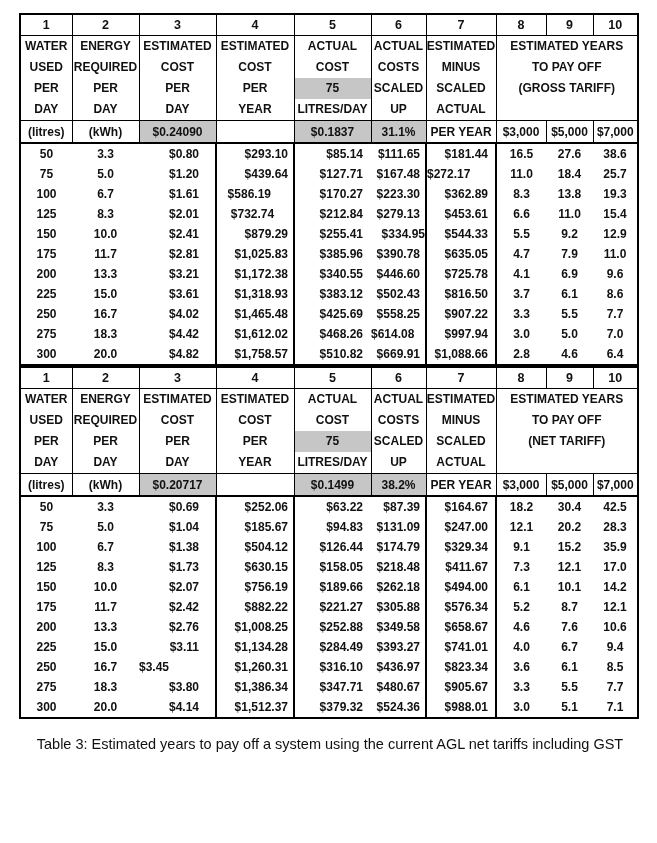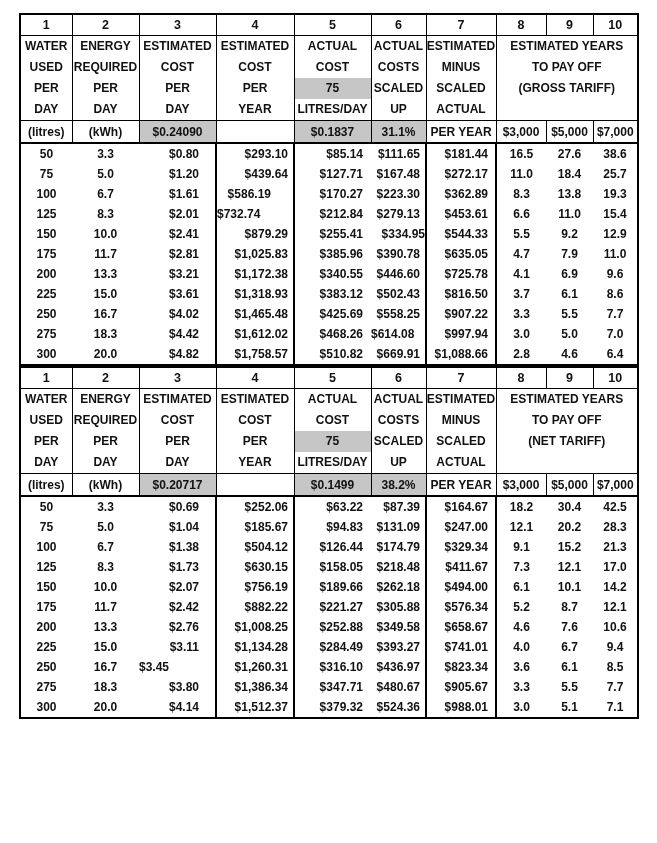--- a/index.html
+++ b/index.html
@@ -131,42 +131,42 @@
           <td style="text-align: center;">27.6</td>
           <td style="text-align: center;">38.6</td>
         </tr>
         <tr>
           <td style="text-align: center;">75</td>
           <td style="text-align: center;">5.0</td>
           <td class="sep" style="text-align: right; padding-right: 16px;">$1.20</td>
           <td class="sep" style="text-align: right; padding-right: 5px;">$439.64</td>
           <td style="text-align: right; padding-right: 8px;">$127.71</td>
           <td class="sep" style="text-align: right; padding-right: 5px;">$167.48</td>
-          <td class="sep" style="text-align: right; padding-right: 7px;">$272.17</td>
+          <td class="sep" style="text-align: left; padding-right: 7px;">$272.17</td>
           <td style="text-align: center;">11.0</td>
           <td style="text-align: center;">18.4</td>
           <td style="text-align: center;">25.7</td>
         </tr>
         <tr>
           <td style="text-align: center;">100</td>
           <td style="text-align: center;">6.7</td>
           <td class="sep" style="text-align: right; padding-right: 16px;">$1.61</td>
           <td class="sep" style="text-align: right; padding-right: 22px;">$586.19</td>
           <td style="text-align: right; padding-right: 8px;">$170.27</td>
           <td class="sep" style="text-align: right; padding-right: 5px;">$223.30</td>
           <td class="sep" style="text-align: right; padding-right: 7px;">$362.89</td>
           <td style="text-align: center;">8.3</td>
           <td style="text-align: center;">13.8</td>
           <td style="text-align: center;">19.3</td>
         </tr>
         <tr>
           <td style="text-align: center;">125</td>
           <td style="text-align: center;">8.3</td>
           <td class="sep" style="text-align: right; padding-right: 16px;">$2.01</td>
-          <td class="sep" style="text-align: left; padding-right: 5px; margin-top: 28px;">$732.74</td>
+          <td class="sep" style="text-align: center; padding-right: 5px; margin-top: 28px;">$732.74</td>
           <td style="text-align: right; padding-right: 8px;">$212.84</td>
           <td class="sep" style="text-align: right; padding-right: 5px;">$279.13</td>
           <td class="sep" style="text-align: right; padding-right: 7px;">$453.61</td>
           <td style="text-align: center;">6.6</td>
           <td style="text-align: center;">11.0</td>
           <td style="text-align: center;">15.4</td>
         </tr>
         <tr>
           <td style="text-align: center;">150</td>
           <td style="text-align: center;">10.0</td>
@@ -371,21 +371,21 @@
         <tr>
           <td style="text-align: center;">100</td>
           <td style="text-align: center;">6.7</td>
           <td class="sep" style="text-align: right; padding-right: 16px;">$1.38</td>
           <td class="sep" style="text-align: right; padding-right: 5px;">$504.12</td>
           <td style="text-align: right; padding-right: 8px;">$126.44</td>
           <td class="sep" style="text-align: right; padding-right: 5px;">$174.79</td>
           <td class="sep" style="text-align: right; padding-right: 7px;">$329.34</td>
           <td style="text-align: center;">9.1</td>
           <td style="text-align: center;">15.2</td>
-          <td style="text-align: center;">21.3</td>
+          <td style="text-align: center;">35.9</td>
         </tr>
         <tr>
           <td style="text-align: center;">125</td>
           <td style="text-align: center;">8.3</td>
           <td class="sep" style="text-align: right; padding-right: 16px;">$1.73</td>
           <td class="sep" style="text-align: right; padding-right: 5px;">$630.15</td>
           <td style="text-align: right; padding-right: 8px;">$158.05</td>
           <td class="sep" style="text-align: right; padding-right: 5px;">$218.48</td>
           <td class="sep" style="text-align: right; padding-right: 7px;">$411.67</td>
           <td style="text-align: center;">7.3</td>
@@ -472,13 +472,14 @@
           <td style="text-align: right; padding-right: 8px;">$379.32</td>
           <td class="sep" style="text-align: right; padding-right: 5px;">$524.36</td>
           <td class="sep" style="text-align: right; padding-right: 7px;">$988.01</td>
           <td style="text-align: center;">3.0</td>
           <td style="text-align: center;">5.1</td>
           <td style="text-align: center;">7.1</td>
         </tr>
       </tbody>
     </table>
 
+  <div class="caption">Table 3: Estimated years to pay off a system using the current AGL net tariffs including GST</div>
 </div>
 
 </body></html>

